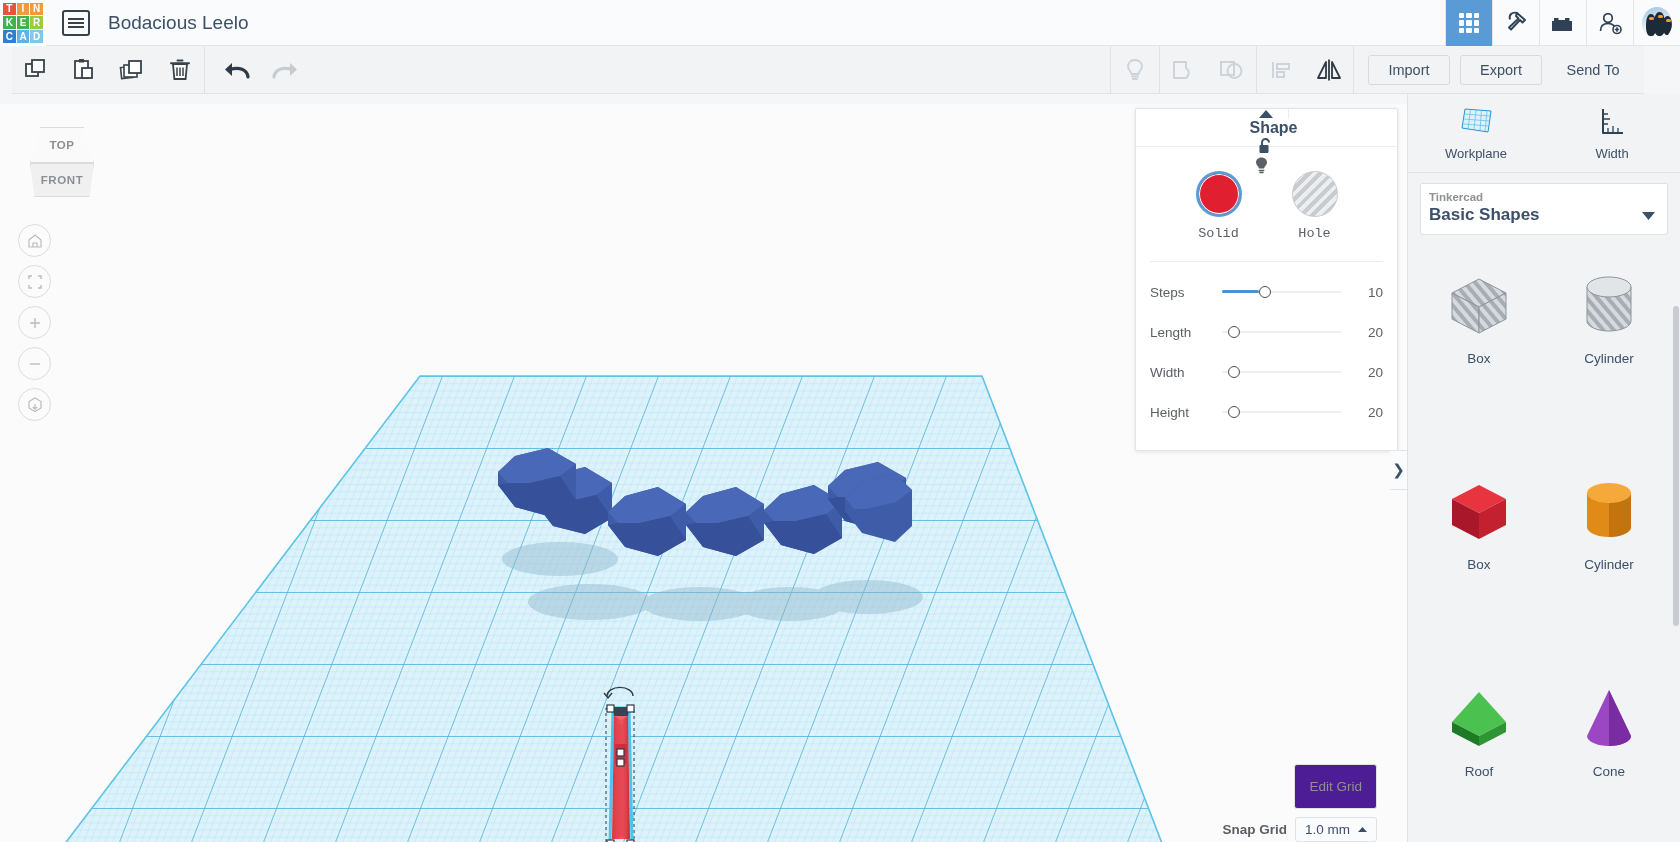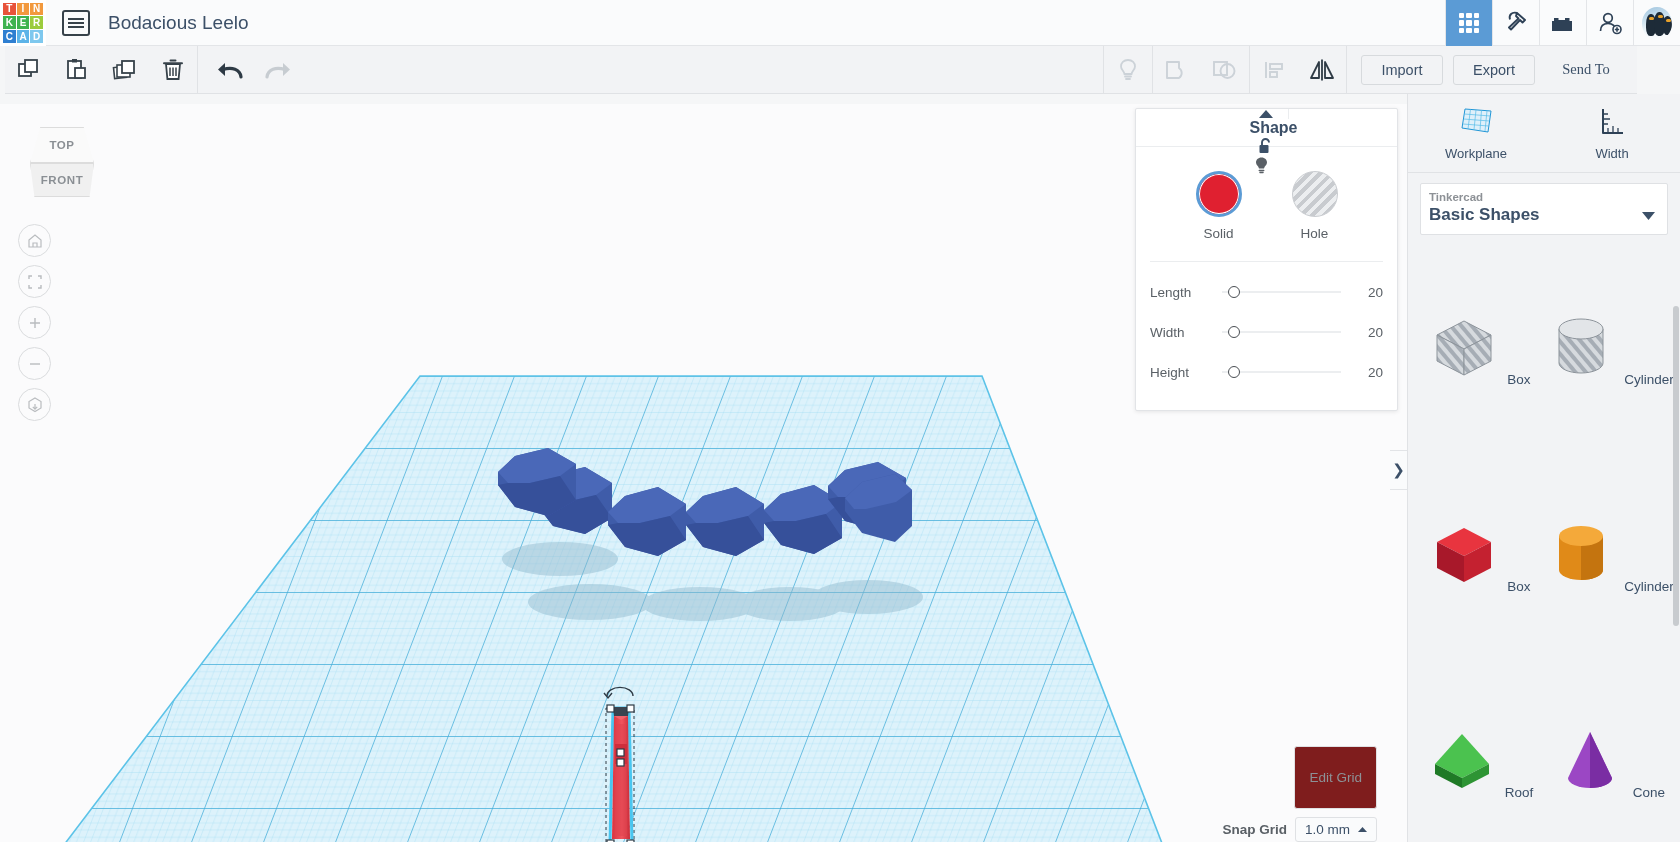--- a/index.html
+++ b/index.html
@@ -57,21 +57,21 @@
   .avatar .p1, .avatar .p2, .avatar .p3 {
     position: absolute; background: #1d2b38; border-radius: 45% 45% 40% 40%;
   }
   .avatar .p1 { width: 10px; height: 22px; left: 4px; top: 7px; }
   .avatar .p2 { width: 11px; height: 24px; left: 12px; top: 5px; }
   .avatar .p3 { width: 9px; height: 19px; left: 21px; top: 9px; }
   .avatar .beak { position: absolute; width: 5px; height: 3px; background: #e8a12a; border-radius: 2px; }
 
   
   .toolbar2 {
-    position: absolute; top: 46px; left: 5px; width: 1632px; height: 48px;
+    position: absolute; top: 46px; left: 12px; width: 1632px; height: 48px;
     background: #f2f3f5; border-bottom: 1px solid #e0e2e5;
     display: flex; align-items: center;
   }
   .tool {
     width: 48px; height: 48px; display: flex; align-items: center; justify-content: center;
   }
   .tool svg { display: block; }
   .divider { width: 1px; height: 48px; background: #e0e2e5; }
   .spacer { flex: 1; }
   .txtbtn {
@@ -105,22 +105,22 @@
     font-size: 11.5px; font-weight: bold; color: #8a8f94; letter-spacing: .6px;
   }
   .navbtns { position: absolute; left: 18px; top: 120px; display: flex; flex-direction: column; gap: 8px; }
   .navbtn {
     width: 33px; height: 33px; border-radius: 50%; border: 1px solid #dadcde;
     background: transparent; display: flex; align-items: center; justify-content: center;
     color: #b9bcbf;
   }
   .bottomctl { position: absolute; right: 30px; bottom: 10px; text-align: right; }
   .editgrid {
-    display: inline-block; padding: 23px 14px; border: 1px solid #dfe1e4; border-radius: 3px;
-    background: #7f1d1d; color: #8d9196; font-size: 13.5px; margin-bottom: 8px;
+    display: inline-block; padding: 14px 14px; border: 1px solid #dfe1e4; border-radius: 3px;
+    background: #4c1d95; color: #8d9196; font-size: 13.5px; margin-bottom: 8px;
   }
   .snaprow { display: flex; align-items: center; justify-content: flex-end; gap: 8px; }
   .snaplabel { font-size: 13.5px; color: #5a6066; font-weight: bold; }
   .snapsel {
     border: 1px solid #dfe1e4; border-radius: 3px; background: #fafbfc;
     padding: 4px 9px; font-size: 13.5px; color: #3c5068;
     display: flex; align-items: center; gap: 8px;
   }
 
   
@@ -129,21 +129,21 @@
     background: #fff; border: 1px solid #e2e4e7; border-radius: 2px;
     box-shadow: 0 1px 4px rgba(0,0,0,.09);
   }
   .insp-head {
     height: 38px; display: flex; align-items: center; border-bottom: 1px solid #ebedef; flex-direction: column;
   }
   .insp-collapse { width: 44px; height: 38px; display:flex; align-items:center; justify-content:center; border-right: 1px solid #ebedef; }
   .insp-title { flex: 1; padding-left: 14px; font-size: 16px; font-weight: bold; color: #3c5068; }
   .insp-ico { width: 34px; height: 38px; display: flex; align-items: center; justify-content: center; }
   .insp-body { padding: 16px 14px 18px; }
-  .solidhole { display: flex; gap: 50px; justify-content: center; padding: 8px 0 4px; }
+  .solidhole { display: flex; gap: 50px; justify-content: center; padding: 8px 0 4px; font-family: Liberation Mono, monospace; }
   .sh-item { text-align: center; }
   .sh-circle { width: 46px; height: 46px; border-radius: 50%; margin: 0 auto 9px; }
   .sh-solid { background: #e02030; border: 3px solid #5b9bd5; box-shadow: 0 0 0 1px #fff inset; }
   .sh-hole {
     border: 1px solid #c9ccd0;
     background: repeating-linear-gradient(-45deg,#c8cbcf 0 4px,#eceef0 4px 8px);
   }
   .sh-label { font-size: 13.5px; color: #5a6066; }
   .insp-sep { height: 1px; background: #ebedef; margin: 16px 0 10px; }
   .sliderrow { display: flex; align-items: center; height: 40px; }
@@ -182,21 +182,21 @@
   }
   .libsel .sm { font-size: 11.5px; color: #8d9196; }
   .libsel .bg { font-size: 17px; color: #3c5068; margin-top: 2px; }
   .libsel .caret { position: absolute; right: 12px; top: 22px; }
   .shapegrid {
     margin-top: 14px; padding: 0 6px;
     display: grid; grid-template-columns: 1fr 1fr; gap: 2px 0;
     height: 618px; overflow: hidden;
   }
   .shapecell {
-    height: 138px; display: flex; flex-direction: row; align-items: flex-end; justify-content: center;
+    height: 138px; display: flex; flex-direction: column; align-items: center; justify-content: center;
     gap: 6px;
   }
   .shapecell .nm { font-size: 13.5px; color: #3c5068; }
   .scrollbar {
     position: absolute; right: 1px; top: 212px; width: 6px; height: 320px;
     background: #c8cbcf; border-radius: 3px;
   }
 </style>
 </head>
 <body>
@@ -346,21 +346,21 @@
       <svg width="30" height="26" viewBox="0 0 30 26">
         <path d="M12 5 L12 21 L4 21 Z" fill="none" stroke="#2e3a45" stroke-width="1.8" stroke-linejoin="round"></path>
         <path d="M18 5 L18 21 L26 21 Z" fill="none" stroke="#2e3a45" stroke-width="1.8" stroke-linejoin="round"></path>
         <path d="M15 2.5 L15 23.5" stroke="#2e3a45" stroke-width="1.8"></path>
       </svg>
     </div>
     <div class="divider"></div>
     <div style="display:flex;align-items:center;margin-left:14px;">
       <div class="txtbtn">Import</div>
       <div class="txtbtn">Export</div>
-      <div class="txtbtn" style="border:none;background:transparent;font-family:Liberation Serif, serif;">Send To</div>
+      <div class="txtbtn" style="border:none;background:transparent;">Send To</div>
     </div>
   </div>
 
   <div class="canvas">
     <svg class="workplane" viewBox="0 0 1407 748">
       <defs>
         <pattern id="fineGrid" width="7.2" height="7.2" patternUnits="userSpaceOnUse">
           <path d="M7.2 0 L0 0 L0 7.2" fill="none" stroke="#9ddbf2" stroke-width="0.7"></path>
         </pattern>
         <pattern id="coarseGrid" width="72" height="72" patternUnits="userSpaceOnUse">
@@ -547,20 +547,29 @@
         </div>
         <div class="sh-item">
           <div class="sh-circle sh-hole"></div>
           <div class="sh-label">Hole</div>
         </div>
       </div>
 
       <div class="insp-sep"></div>
 
       <div id="props">
+          <div class="sliderrow">
+            <div class="sl-label">Steps</div>
+            <div class="sl-track">
+              <div class="sl-bar"></div>
+              <div class="sl-fill" style="width:31%"></div>
+              <div class="sl-knob" style="left:31%"></div>
+            </div>
+            <div class="sl-val">10</div>
+          </div>
           <div class="sliderrow">
             <div class="sl-label">Length</div>
             <div class="sl-track">
               <div class="sl-bar"></div>
               <div class="sl-knob" style="left:5%"></div>
             </div>
             <div class="sl-val">20</div>
           </div>
           <div class="sliderrow">
             <div class="sl-label">Width</div>

